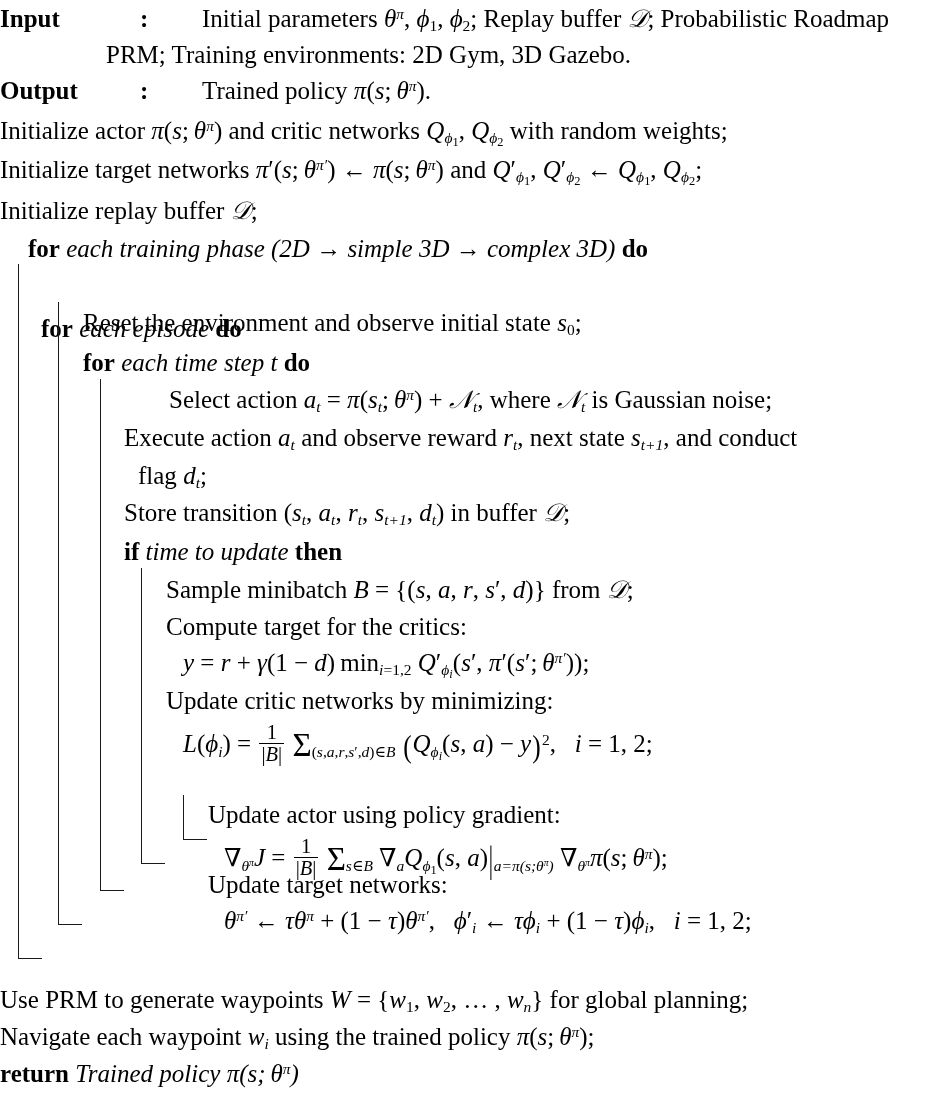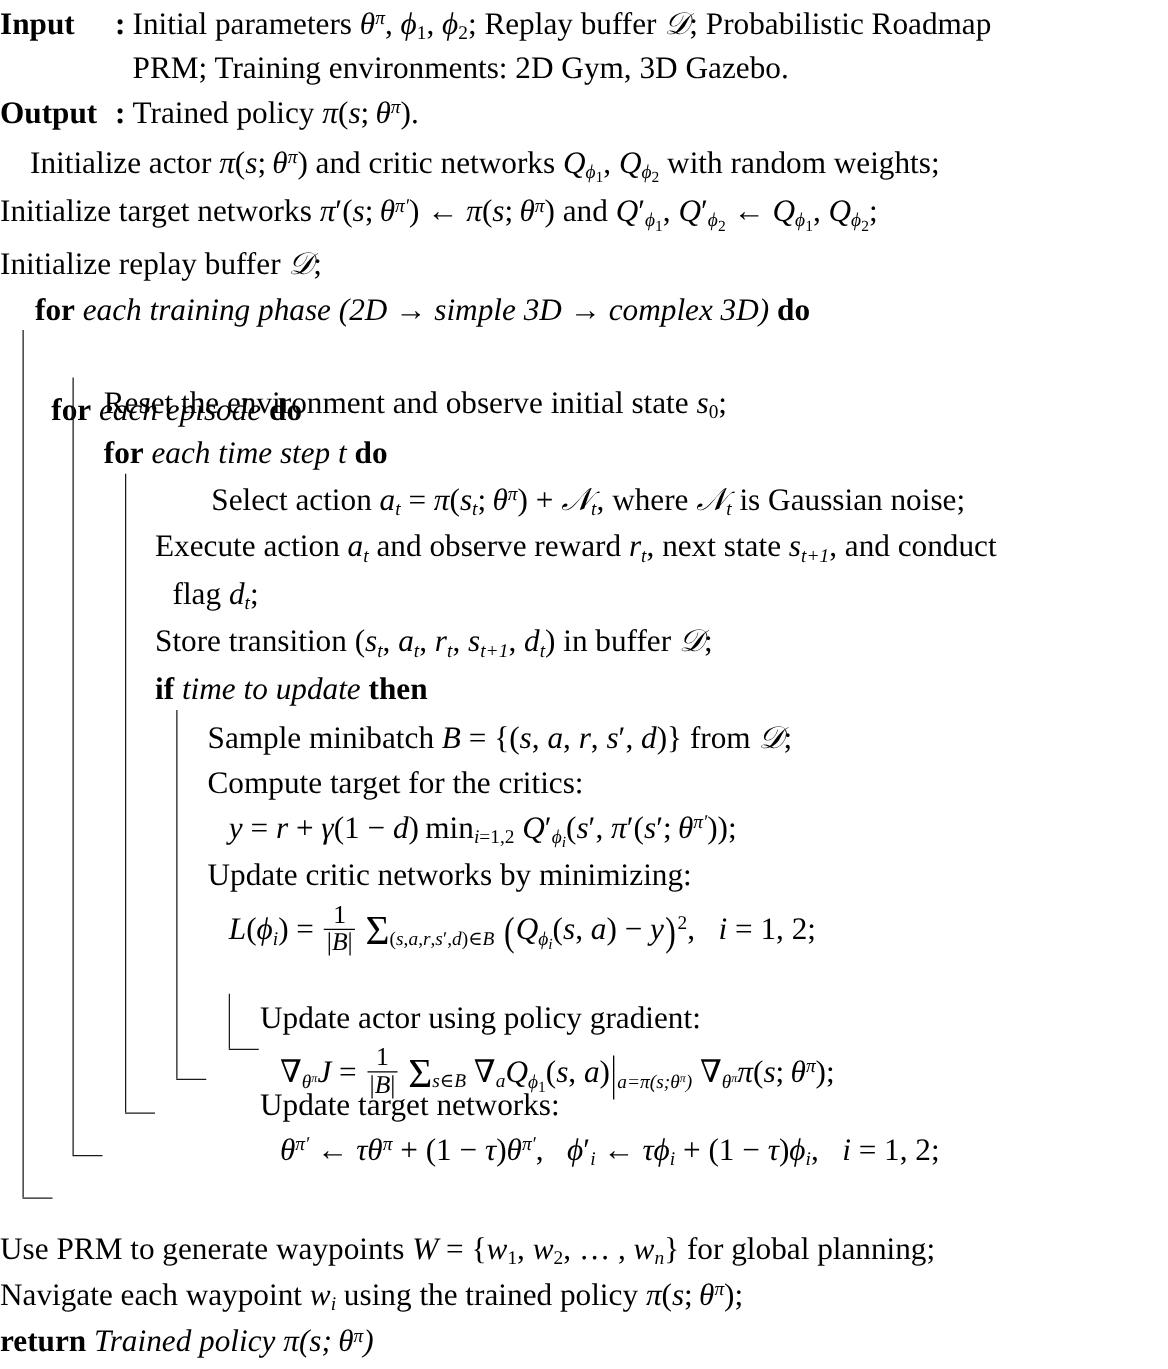--- a/index.html
+++ b/index.html
@@ -19,21 +19,22 @@
     font-size: 25px;
     line-height: 1;
   }
 
   
   .hdr-row {
     position: absolute;
     left: 0;
     width: 934px;
     display: flex;
-    align-items: center;
+    align-items: flex-start;
+    gap: 48px;
   }
   .hdr-label {
     font-weight: bold;
     width: 92px;
     flex: 0 0 92px;
     white-space: nowrap;
   }
   .hdr-colon {
     flex: 0 0 14px;
     font-weight: bold;
@@ -128,21 +129,21 @@
     <span class="hdr-text">Initial parameters <span class="mi">θ</span><sup>π</sup>, <span class="mi">ϕ</span><sub class="u">1</sub>, <span class="mi">ϕ</span><sub class="u">2</sub>; Replay buffer <span class="cal">𝒟</span>; Probabilistic Roadmap</span>
   </div>
   <div class="hdr-cont" style="top:42px;">PRM; Training environments: 2D Gym, 3D Gazebo.</div>
 
   <div class="hdr-row" style="top:78px;">
     <span class="hdr-label">Output</span>
     <span class="hdr-colon">:</span>
     <span class="hdr-text">Trained policy <span class="mi">π</span>(<span class="mi">s</span>; <span class="mi">θ</span><sup>π</sup>).</span>
   </div>
 
-  <div class="line" style="left:0px; top:118px;padding-left:24px;">Initialize actor <span class="mi">π</span>(<span class="mi">s</span>; <span class="mi">θ</span><sup>π</sup>) and critic networks <span class="mi">Q</span><sub>ϕ<sub class="u">1</sub></sub>, <span class="mi">Q</span><sub>ϕ<sub class="u">2</sub></sub> with random weights;</div>
+  <div class="line" style="left:0px; top:118px;">Initialize actor <span class="mi">π</span>(<span class="mi">s</span>; <span class="mi">θ</span><sup>π</sup>) and critic networks <span class="mi">Q</span><sub>ϕ<sub class="u">1</sub></sub>, <span class="mi">Q</span><sub>ϕ<sub class="u">2</sub></sub> with random weights;</div>
 
   <div class="line" style="left:0px; top:157px;">Initialize target networks <span class="mi">π</span>′(<span class="mi">s</span>; <span class="mi">θ</span><sup>π′</sup>) ← <span class="mi">π</span>(<span class="mi">s</span>; <span class="mi">θ</span><sup>π</sup>) and <span class="mi">Q</span>′<sub>ϕ<sub class="u">1</sub></sub>, <span class="mi">Q</span>′<sub>ϕ<sub class="u">2</sub></sub> ← <span class="mi">Q</span><sub>ϕ<sub class="u">1</sub></sub>, <span class="mi">Q</span><sub>ϕ<sub class="u">2</sub></sub>;</div>
 
   <div class="line" style="left:0px; top:198px;">Initialize replay buffer <span class="cal">𝒟</span>;</div>
 
   <div class="line" style="left:0px; top:236px;padding-left:28px;"><span class="kw">for</span> <span class="it">each training phase (2D → simple 3D → complex 3D)</span> <span class="kw">do</span></div>
 
   <div class="line" style="left:41px; top:272px;margin-top:44px;"><span class="kw">for</span> <span class="it">each episode</span> <span class="kw">do</span></div>
 
   <div class="line" style="left:83px; top:310px;">Reset the environment and observe initial state <span class="mi">s</span><sub class="u">0</sub>;</div>

